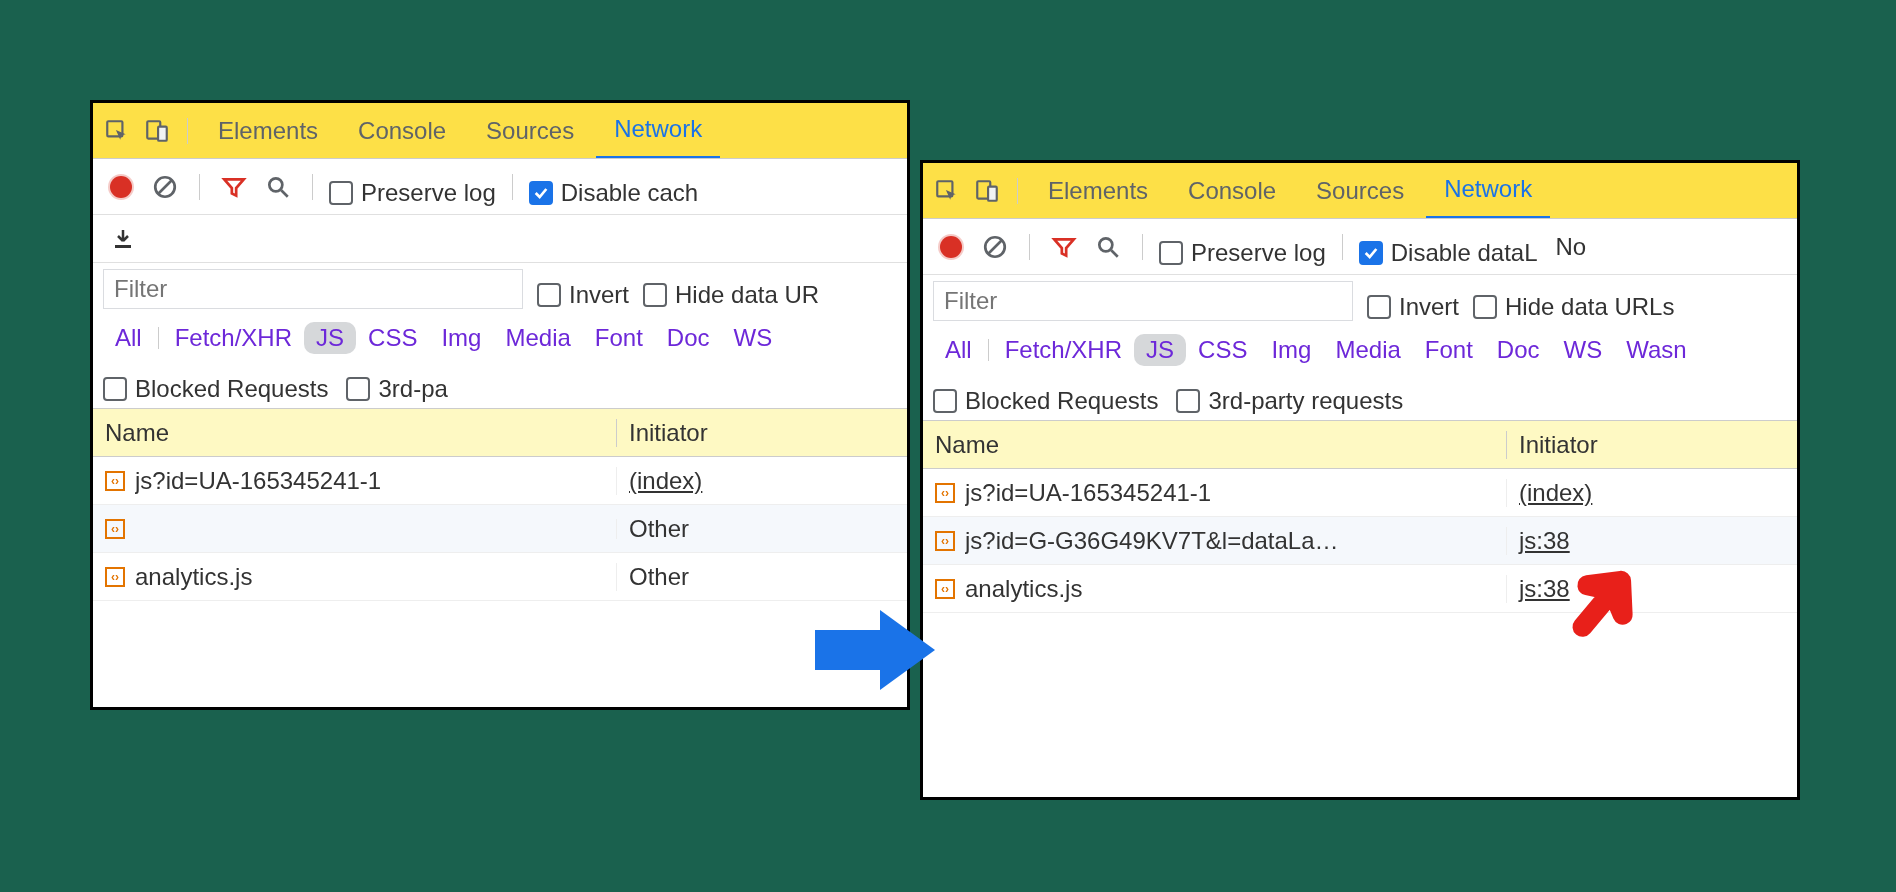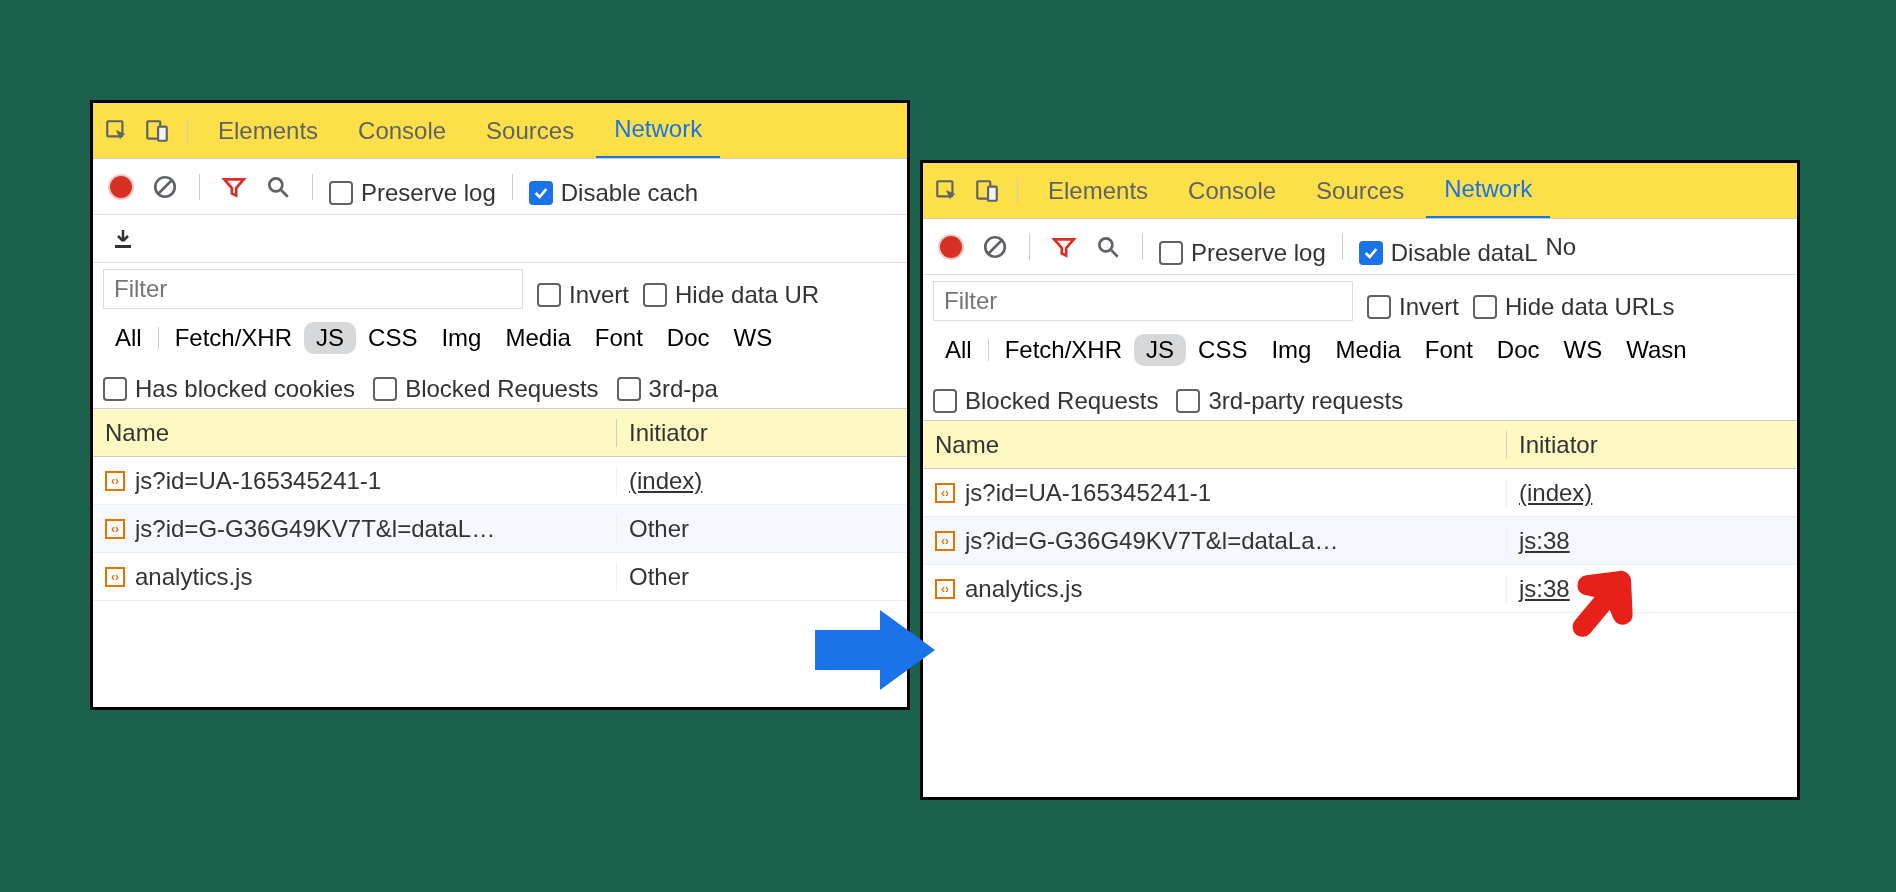--- a/index.html
+++ b/index.html
@@ -104,21 +104,21 @@
   }
   .filter-input-r { width: 420px; }
 
   .type-row {
     display: flex; align-items: center; gap: 0;
     padding: 2px 10px 2px 10px; height: 46px;
     overflow: hidden; white-space: nowrap;
   }
   .type-chip {
     padding: 2px 12px;
-    color: #000000;
+    color: #6d28d9;
     cursor: pointer;
   }
   .type-chip.sel {
     background: #d6d8da;
     border-radius: 10px;
     text-align: center;
   }
   .type-sep { width:1px; height:22px; background:#ccc; margin:0 4px; }
 
   .opts-row {
@@ -267,24 +267,20 @@
     <span class="type-chip">Img</span>
     <span class="type-chip">Media</span>
     <span class="type-chip">Font</span>
     <span class="type-chip">Doc</span>
     <span class="type-chip">WS</span>
   </div>
 
   <div class="opts-row">
     <label class="cbx-wrap">
         <span class="checkbox"></span>
-        <span class="label-txt">Has blocked cookies</span>
-      </label>
-    <label class="cbx-wrap">
-        <span class="checkbox"></span>
         <span class="label-txt">Blocked Requests</span>
       </label>
     <label class="cbx-wrap">
         <span class="checkbox"></span>
         <span class="label-txt">3rd-pa</span>
       </label>
   </div>
 
   <div class="table-head">
     <div class="col-name">Name</div>
@@ -294,21 +290,20 @@
     <div class="row">
       <div class="cell-name">
           <span class="file-ico">‹›</span>
           <span class="ellip">js?id=UA-165345241-1</span>
         </div>
       <div class="cell-init"><span class="link-u">(index)</span></div>
     </div>
     <div class="row">
       <div class="cell-name">
           <span class="file-ico">‹›</span>
-          <span class="ellip">js?id=G-G36G49KV7T&amp;l=dataL…</span>
         </div>
       <div class="cell-init"><span>Other</span></div>
     </div>
     <div class="row">
       <div class="cell-name">
           <span class="file-ico">‹›</span>
           <span class="ellip">analytics.js</span>
         </div>
       <div class="cell-init"><span>Other</span></div>
     </div>
@@ -374,21 +369,21 @@
     </label>
     <div class="divider-v"></div>
     <label class="cbx-wrap">
       <span class="checkbox checked">
         <svg width="16" height="16" viewBox="0 0 24 24" fill="none" stroke="#fff" stroke-width="4">
             <path d="M4 12 L10 18 L20 6"></path>
           </svg>
       </span>
         <span class="label-txt">Disable dataL</span>
     </label>
-    <span class="label-txt" style="">No</span>
+    <span class="label-txt" style="margin-left:10px">No</span>
   </div>
 
   <div class="filter-row">
     <input class="filter-input filter-input-r" placeholder="Filter" style="">
     <label class="cbx-wrap">
         <span class="checkbox"></span>
         <span class="label-txt">Invert</span>
       </label>
     <label class="cbx-wrap">
         <span class="checkbox"></span>

